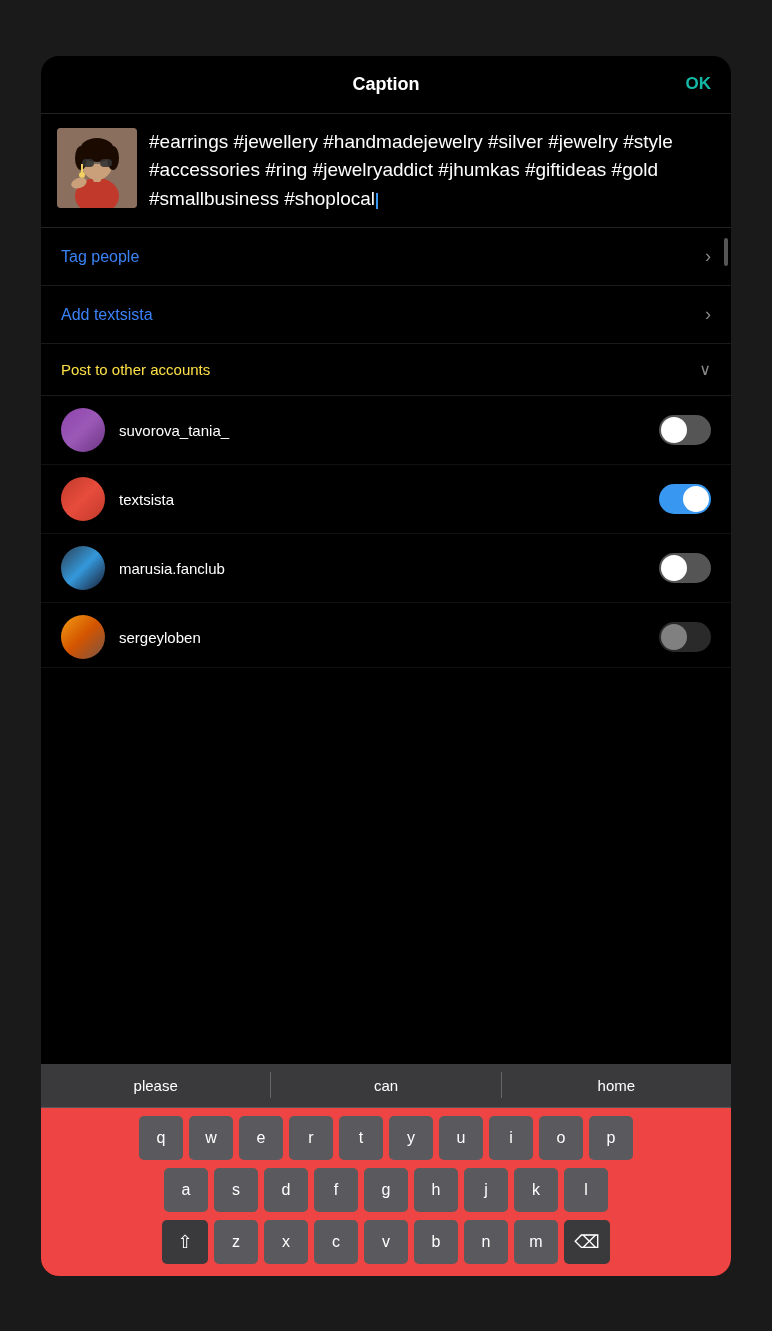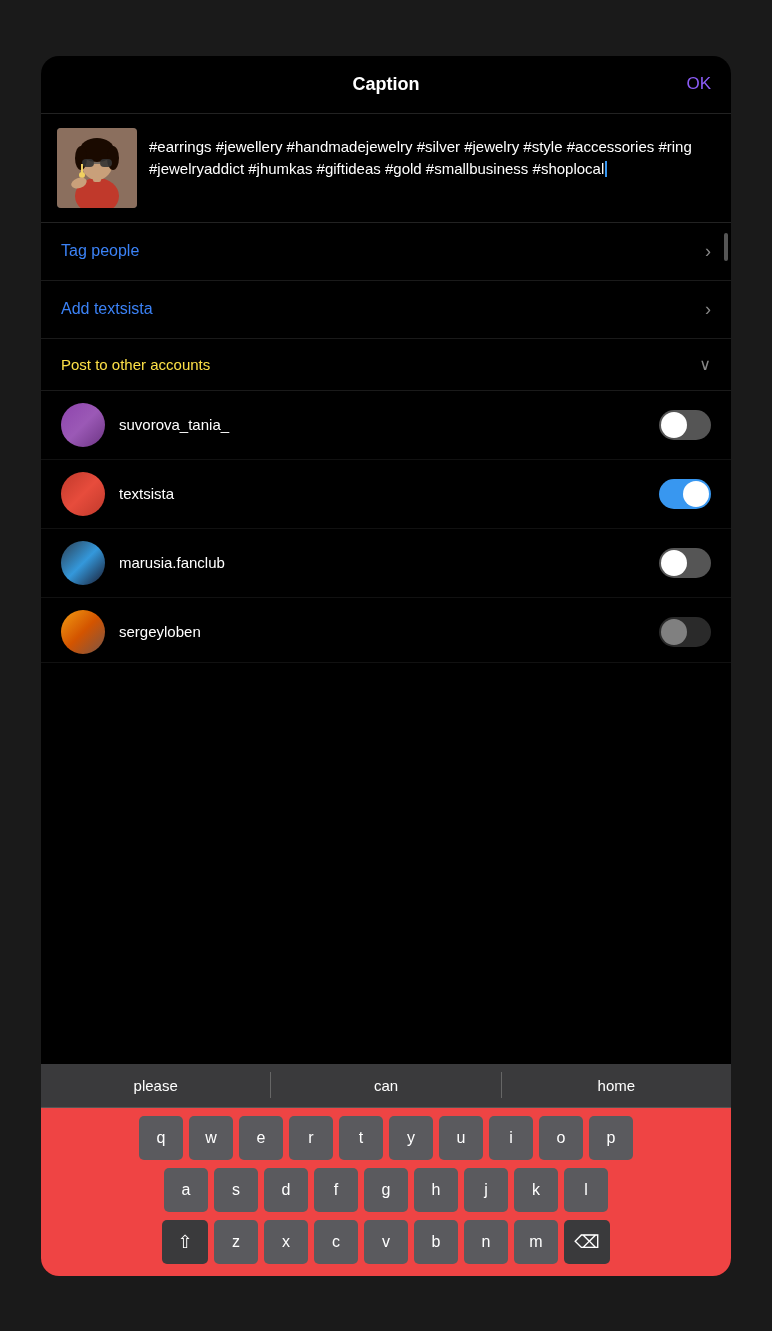--- a/index.html
+++ b/index.html
@@ -40,23 +40,23 @@
       flex-shrink: 0;
     }
     .header-title {
       color: #fff;
       font-size: 18px;
       font-weight: 600;
     }
     .header-ok {
       position: absolute;
       right: 20px;
-      color: #8b5cf6;
+      color: #14b8a6;
       font-size: 17px;
-      font-weight: 400;
+      font-weight: 700;
       cursor: pointer;
     }
     
     .caption-area {
       display: flex;
       padding: 14px 16px;
       border-bottom: 1px solid #222;
       flex-shrink: 0;
     }
     .caption-image {
@@ -73,23 +73,22 @@
       height: 100%;
       background: linear-gradient(135deg, #555 0%, #333 50%, #444 100%);
       display: flex;
       align-items: center;
       justify-content: center;
     }
     .caption-text-area {
       flex: 1;
       margin-left: 12px;
       color: #fff;
-      font-size: 15px;
+      font-size: 19px;
       line-height: 1.5;
-      margin-top: 8px;
     }
     .cursor-line {
       display: inline-block;
       width: 2px;
       height: 16px;
       background: #3897f0;
       vertical-align: text-bottom;
       margin-left: 1px;
     }
     

